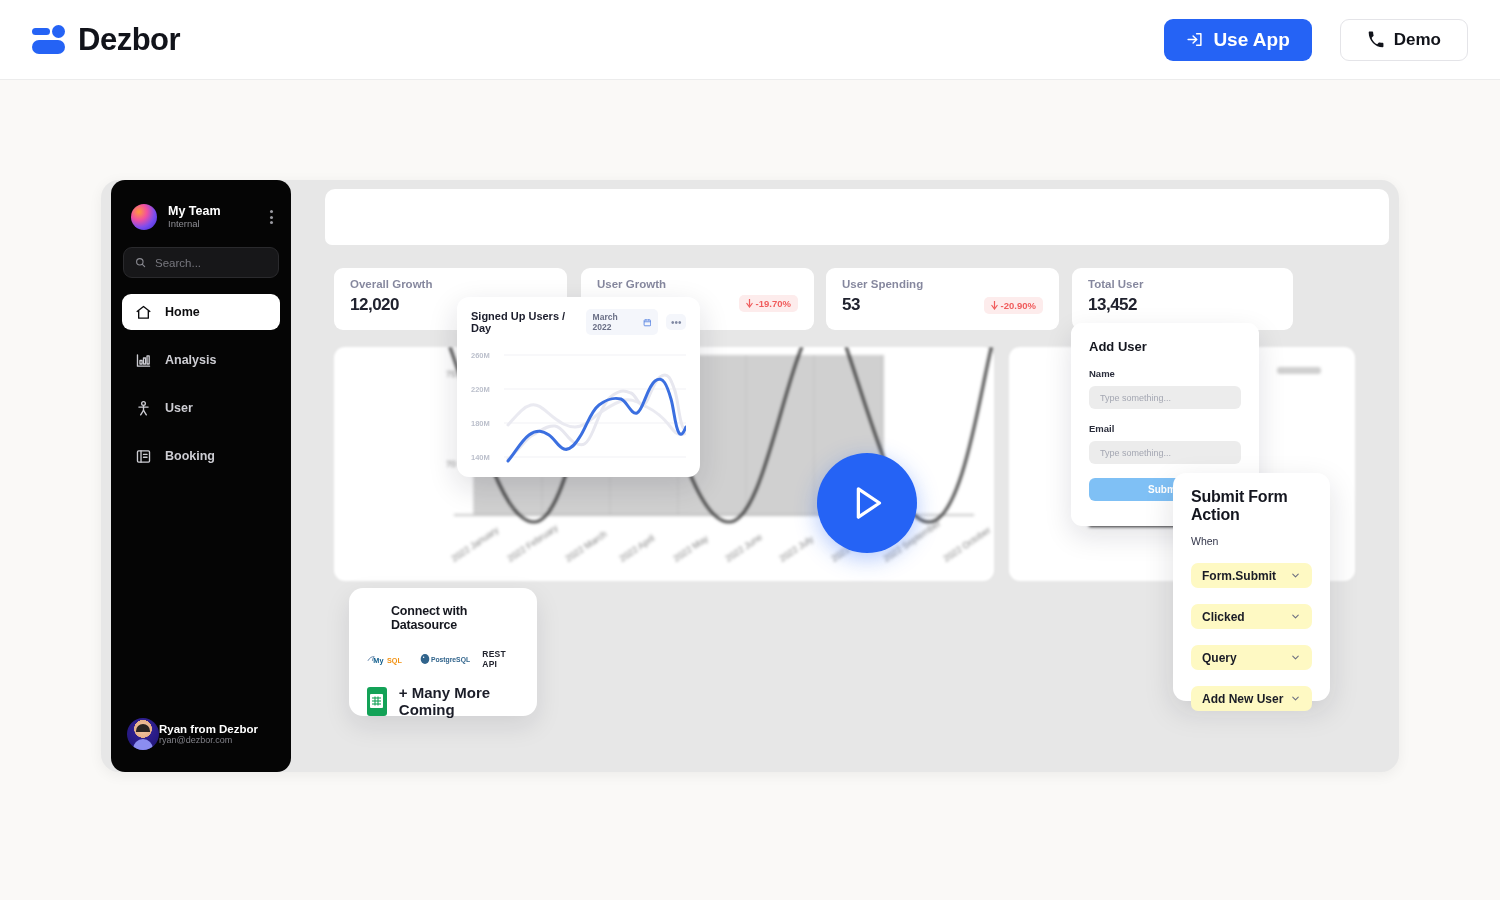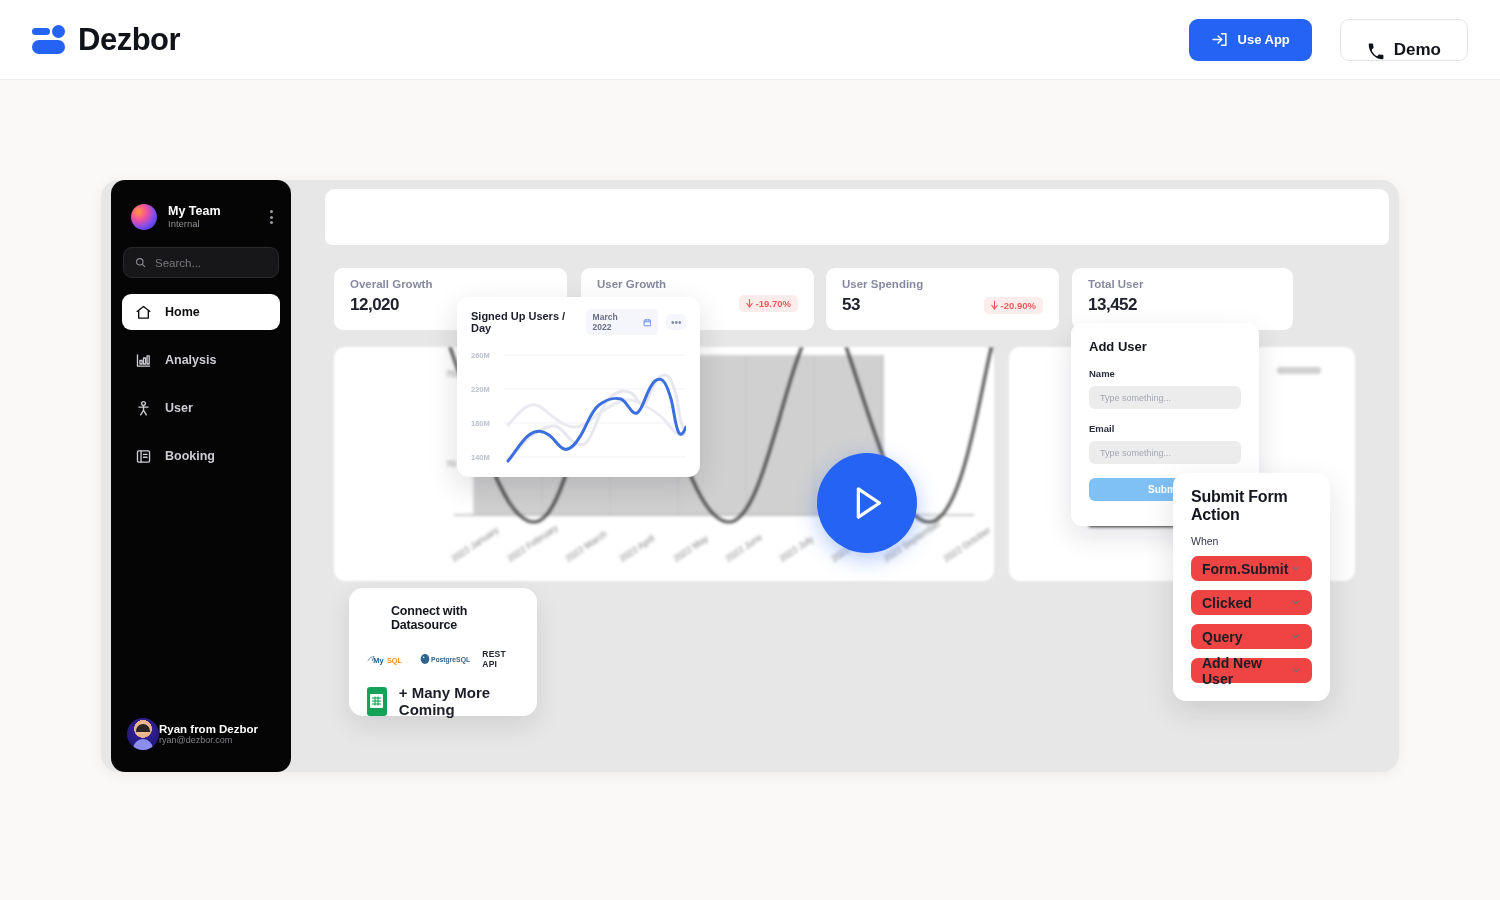--- a/index.html
+++ b/index.html
@@ -20,25 +20,25 @@
   .brand-mark { width: 34px; height: 30px; position: relative; }
   .bm-bar1 { position: absolute; left: 0; top: 3px; width: 18px; height: 7px; border-radius: 4px; background: #2563f5; }
   .bm-dot  { position: absolute; left: 20px; top: 0px; width: 13px; height: 13px; border-radius: 50%; background: #2563f5; }
   .bm-bar2 { position: absolute; left: 0; top: 15px; width: 33px; height: 14px; border-radius: 7px; background: #2563f5; }
   .brand-name { font-size: 31px; font-weight: 700; color: #11131a; letter-spacing: -0.5px; }
   .topbar-actions { margin-left: auto; display: flex; align-items: center; gap: 28px; }
   .btn-primary {
     display: flex; align-items: center; gap: 10px;
     background: #2563f5; color: #fff; border: none;
     border-radius: 9px; height: 42px; padding: 0 22px;
-    font-size: 13px; font-weight: 700; cursor: pointer;
+    font-size: 19px; font-weight: 700; cursor: pointer;
     font-family: "Liberation Sans", sans-serif;
   }
   .btn-ghost {
-    display: flex; align-items: flex-end; gap: 10px;
+    display: flex; align-items: center; gap: 10px;
     background: #fff; color: #11131a; border: 1px solid #e4e4e8;
     border-radius: 9px; height: 42px; padding: 0 26px;
     font-size: 17px; font-weight: 700; cursor: pointer;
     font-family: "Liberation Sans", sans-serif;
   }
 
   
   .stage {
     position: absolute; left: 101px; top: 180px;
     width: 1298px; height: 592px;
@@ -213,23 +213,23 @@
   
   .sfa {
     position: absolute; left: 1173px; top: 473px;
     width: 157px; height: 228px; background: #fff;
     border-radius: 13px; box-shadow: 0 10px 30px rgba(20,20,40,0.13);
     padding: 15px 18px; z-index: 28;
   }
   .sfa-title { font-size: 16px; font-weight: 700; color: #14161f; letter-spacing: -0.2px; }
   .sfa-when { font-size: 10.5px; color: #33364a; margin-top: 11px; }
   .sfa-sel {
-    margin-top: 9px; height: 25px; background: #ef4444; border-radius: 7px;
+    margin-top: 16px; height: 25px; background: #fef9c3; border-radius: 7px;
     display: flex; align-items: center; padding: 0 11px;
-    font-size: 14px; font-weight: 700; color: #1a1c26; cursor: pointer;
+    font-size: 12px; font-weight: 700; color: #1a1c26; cursor: pointer;
   }
   .sfa-sel svg { margin-left: auto; }
 </style>
 </head>
 <body>
 
 <div class="topbar">
   <div class="brand">
     <span class="brand-mark">
       <span class="bm-bar1"></span>

